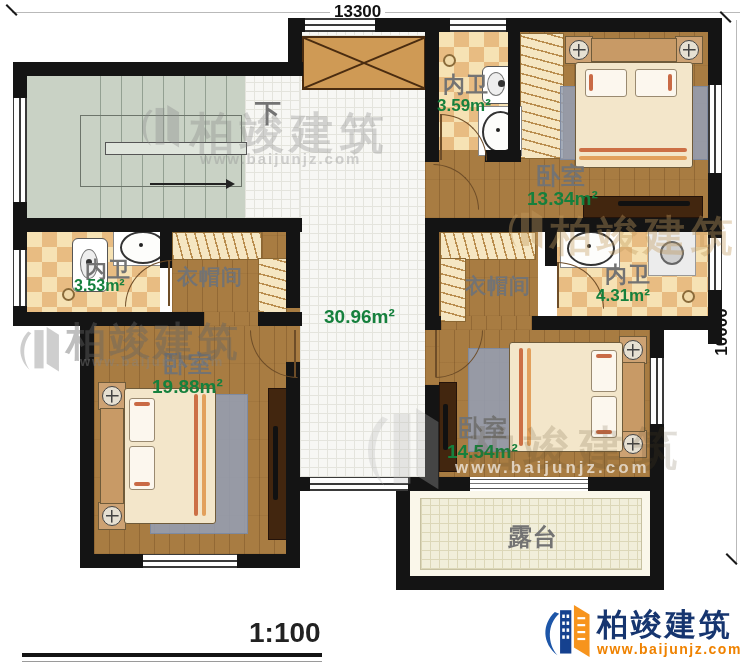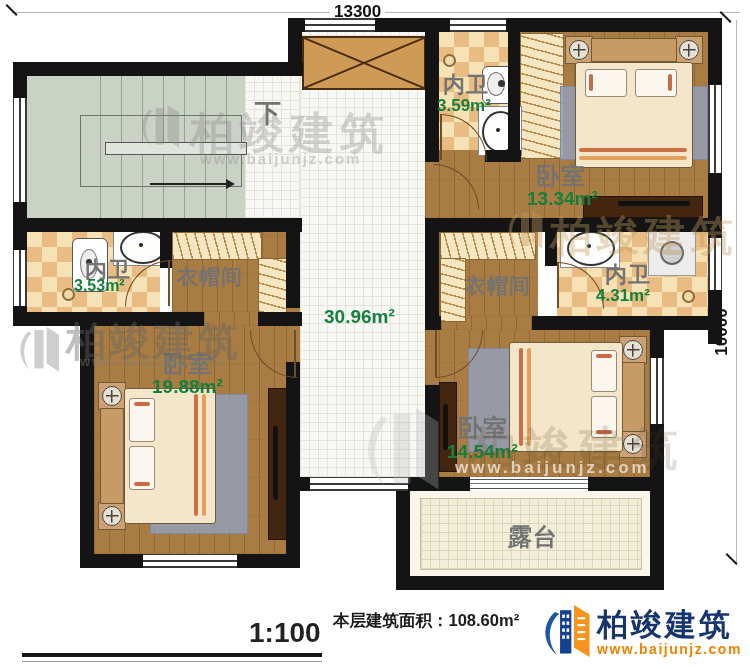--- a/index.html
+++ b/index.html
@@ -325,21 +325,20 @@
     <rect x="24" y="6" width="12" height="50" fill="currentColor"></rect>
     <path d="M40 2 L56 12 L56 60 L40 50 Z" fill="currentColor"></path>
   </svg>
   <div class="wm" style="left:470px;top:418px;font-size:46px;color:rgba(90,70,40,.18);letter-spacing:8px;">柏竣建筑</div>
   <div class="wm" style="left:455px;top:458px;font-size:17px;color:rgba(255,255,255,.66);letter-spacing:3px;">www.baijunjz.com</div>
 
   <div class="title-rule1"></div>
   <div class="title-rule2"></div>
   <div class="scale">1:100</div>
   <div class="info">
-    <div><span>本层建筑面积：</span><span>108.60m²</span></div>
   </div>
   <svg class="abs" style="left:541px;top:600px;z-index:40;" width="52" height="62" viewBox="0 0 60 64">
     <path d="M16 10 C1 24 1 46 19 60 C7 46 7 24 21 12 Z" fill="#1d56a8"></path>
     <rect x="22" y="8" width="13" height="50" fill="#15418f"></rect>
     <rect x="24.5" y="13" width="3" height="4" fill="#fff"></rect>
       <rect x="29.5" y="13" width="3" height="4" fill="#fff"></rect>
     <rect x="24.5" y="21" width="3" height="4" fill="#fff"></rect>
       <rect x="29.5" y="21" width="3" height="4" fill="#fff"></rect>
     <rect x="24.5" y="29" width="3" height="4" fill="#fff"></rect>
       <rect x="29.5" y="29" width="3" height="4" fill="#fff"></rect>

